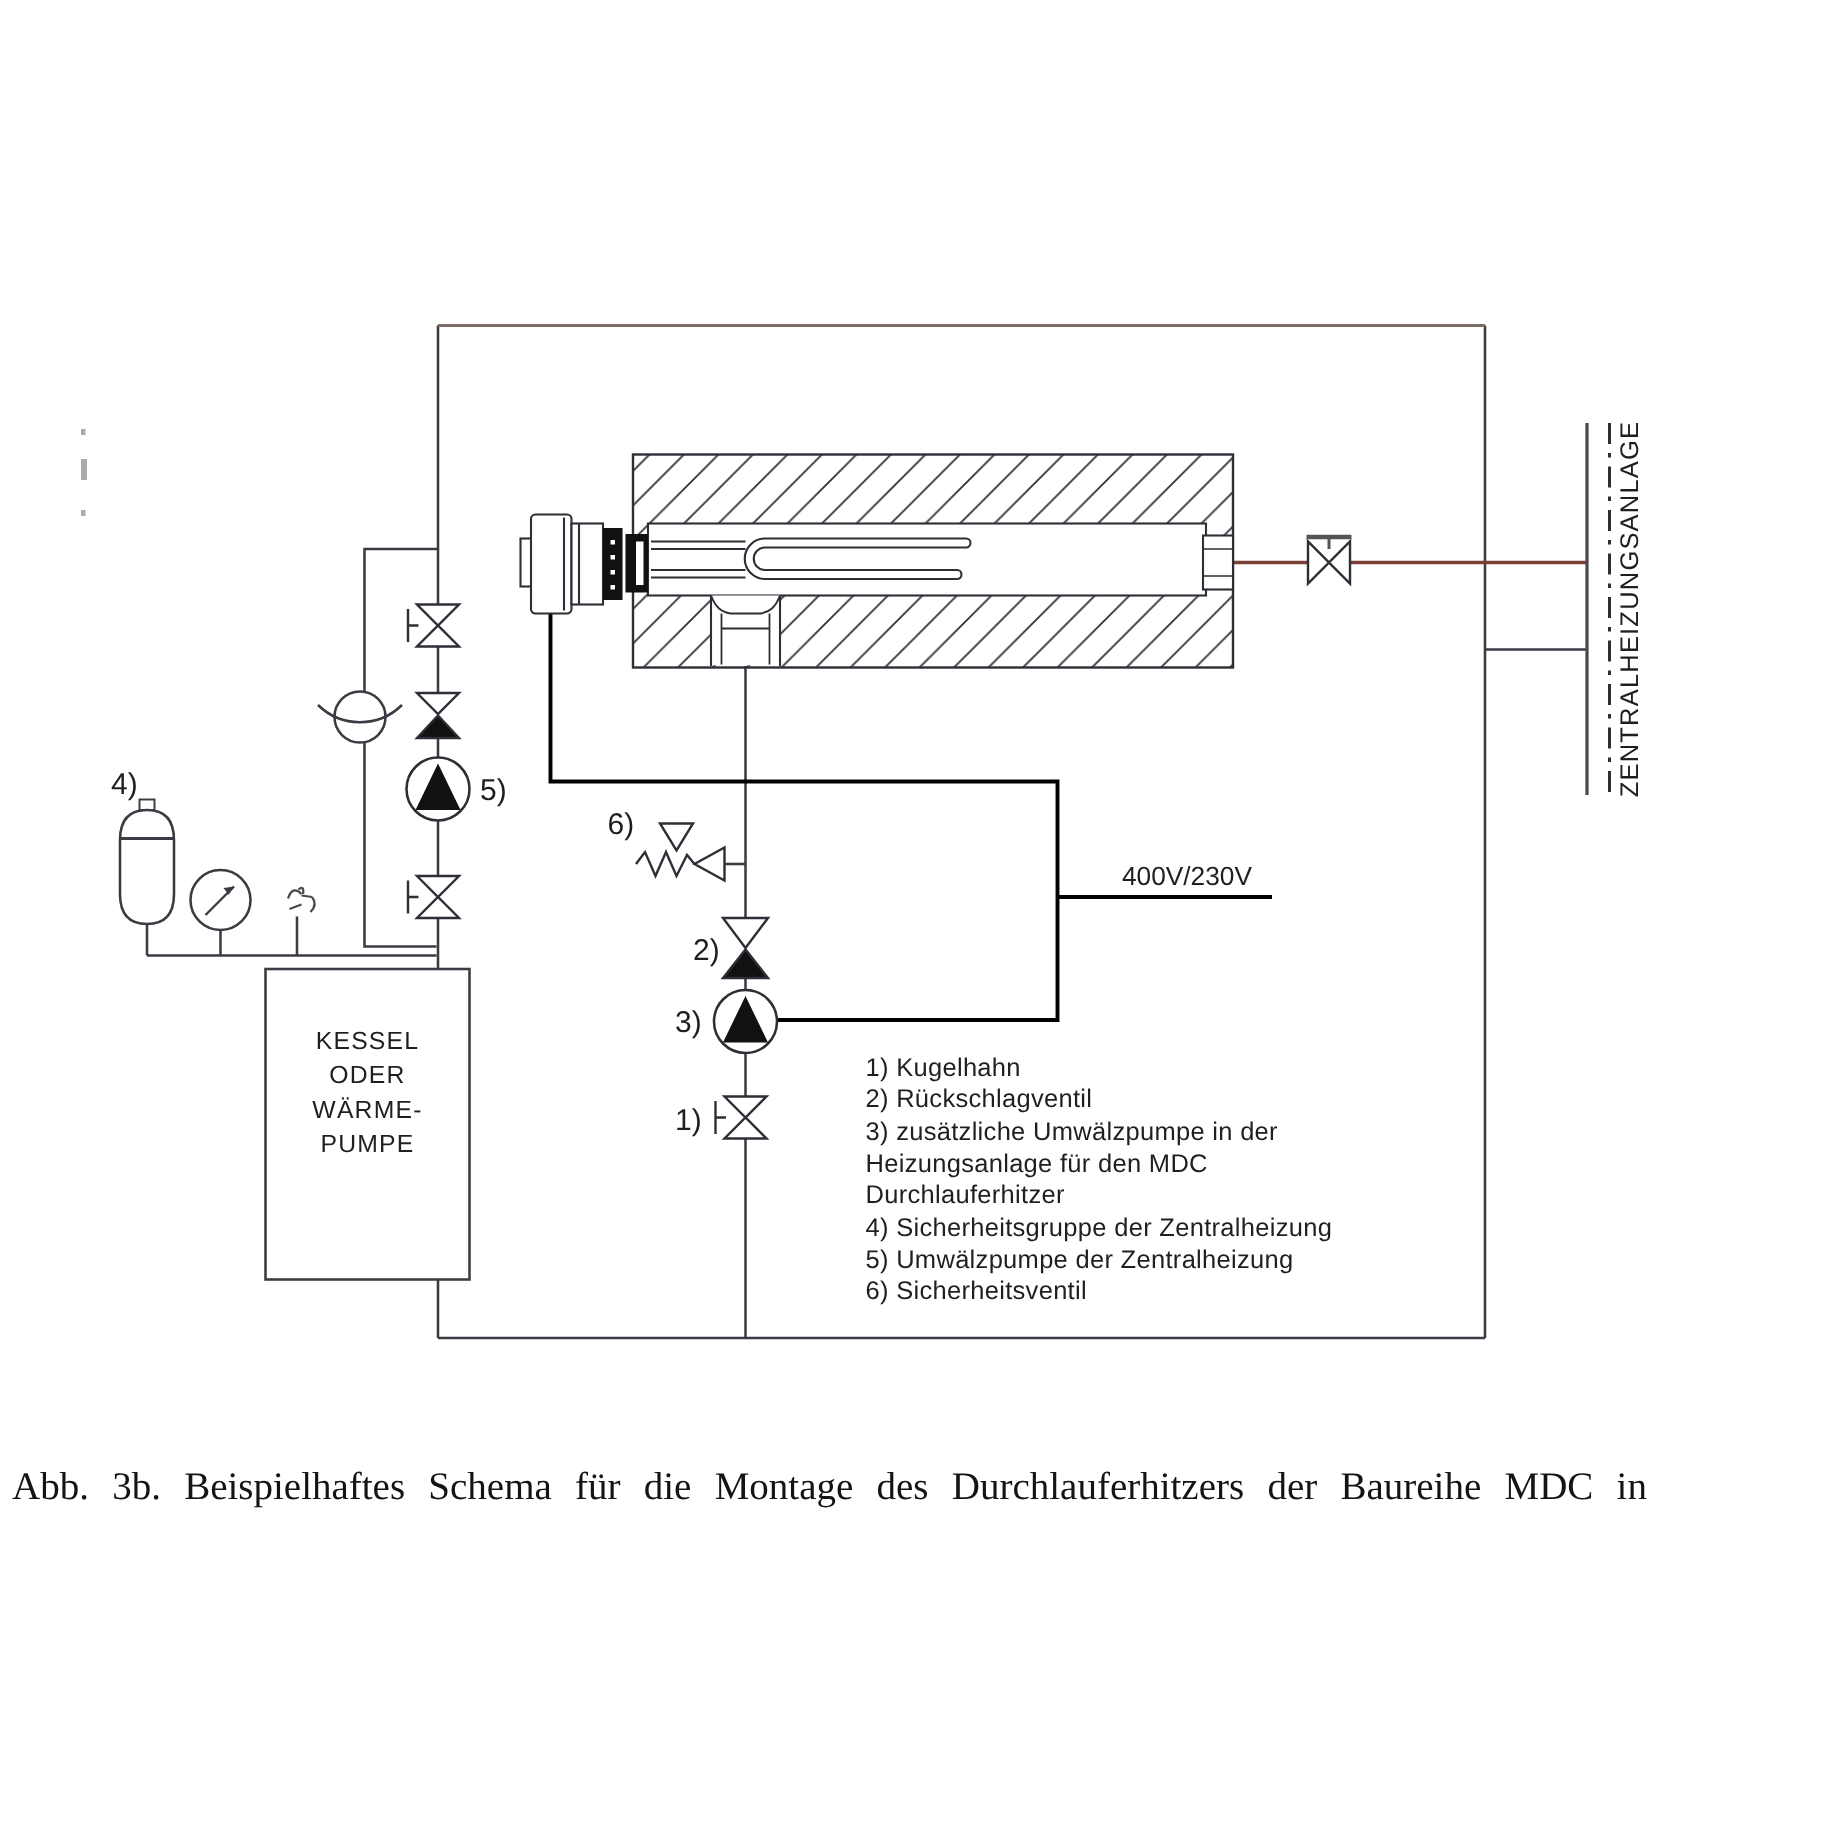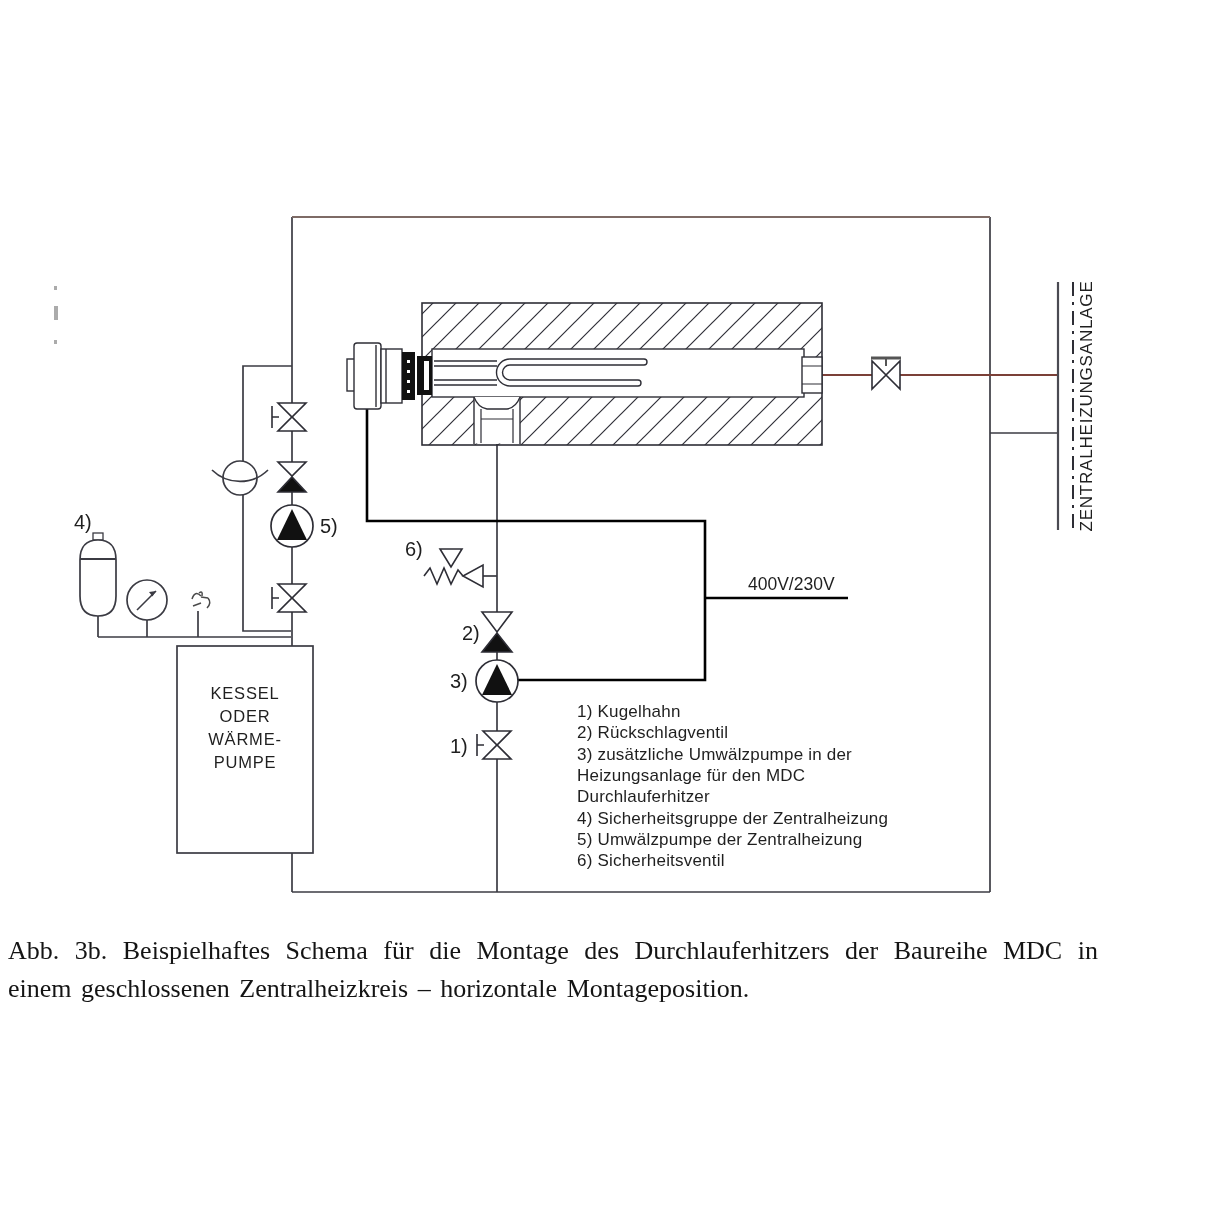--- a/index.html
+++ b/index.html
@@ -6,21 +6,21 @@
   body{width:1214px;height:1214px;position:relative;font-family:"Liberation Sans",sans-serif;overflow:hidden;}
   #stage{position:absolute;top:0;left:0;}
   svg text{fill:#1f1f1f;}
   .callout{font-size:20px;font-family:"Liberation Sans",sans-serif;}
   .legend-line{font-size:17px;letter-spacing:.2px;font-family:"Liberation Sans",sans-serif;}
   .kessel-line{font-size:16.5px;letter-spacing:.8px;font-family:"Liberation Sans",sans-serif;}
   .power-label{font-size:17.5px;font-family:"Liberation Sans",sans-serif;}
   .zentral-label{font-size:17px;letter-spacing:.8px;font-family:"Liberation Sans",sans-serif;}
   #caption{position:absolute;left:8px;top:932px;width:1196px;
     font-family:"Liberation Serif",serif;font-size:26px;line-height:38px;color:#141414;}
-  #caption .l1{word-spacing:9px;white-space:nowrap;}
+  #caption .l1{word-spacing:9px;white-space:nowrap;margin-top:40px;}
   #caption .l2{word-spacing:3px;white-space:nowrap;}
 </style>
 </head>
 <body>
 
 <div id="stage">
 <svg width="1214" height="920" viewBox="0 0 1214 920" xmlns="http://www.w3.org/2000/svg">
   <defs>
     <pattern id="hatch" width="23" height="23" patternUnits="userSpaceOnUse">
       <path d="M-6,6 l12,-12 M0,23 L23,0 M17,29 l12,-12" stroke="#2f2f38" stroke-width="1.2" fill="none"></path>
@@ -218,14 +218,13 @@
     <text class="legend-line" x="577" y="802">Durchlauferhitzer</text>
     <text class="legend-line" x="577" y="824">4) Sicherheitsgruppe der Zentralheizung</text>
     <text class="legend-line" x="577" y="845">5) Umwälzpumpe der Zentralheizung</text>
     <text class="legend-line" x="577" y="866">6) Sicherheitsventil</text>
   </g>
 </svg>
 </div>
 
 <div id="caption">
   <div class="l1">Abb. 3b. Beispielhaftes Schema für die Montage des Durchlauferhitzers der Baureihe MDC in</div>
-  <div class="l2">einem geschlossenen Zentralheizkreis – horizontale Montageposition.</div>
 </div>
 
 </body></html>

